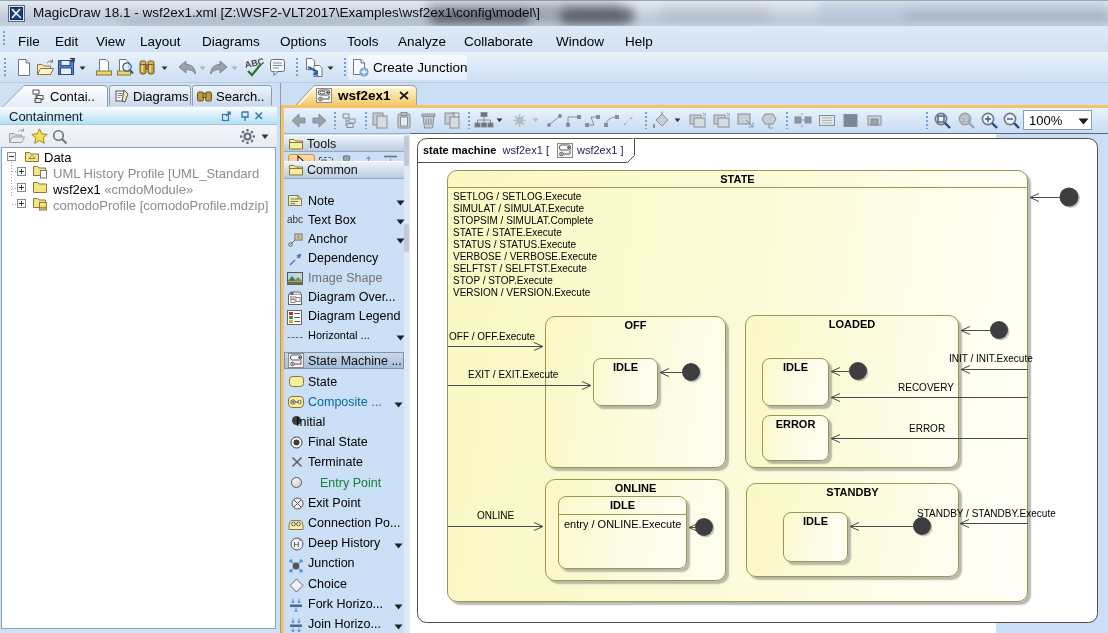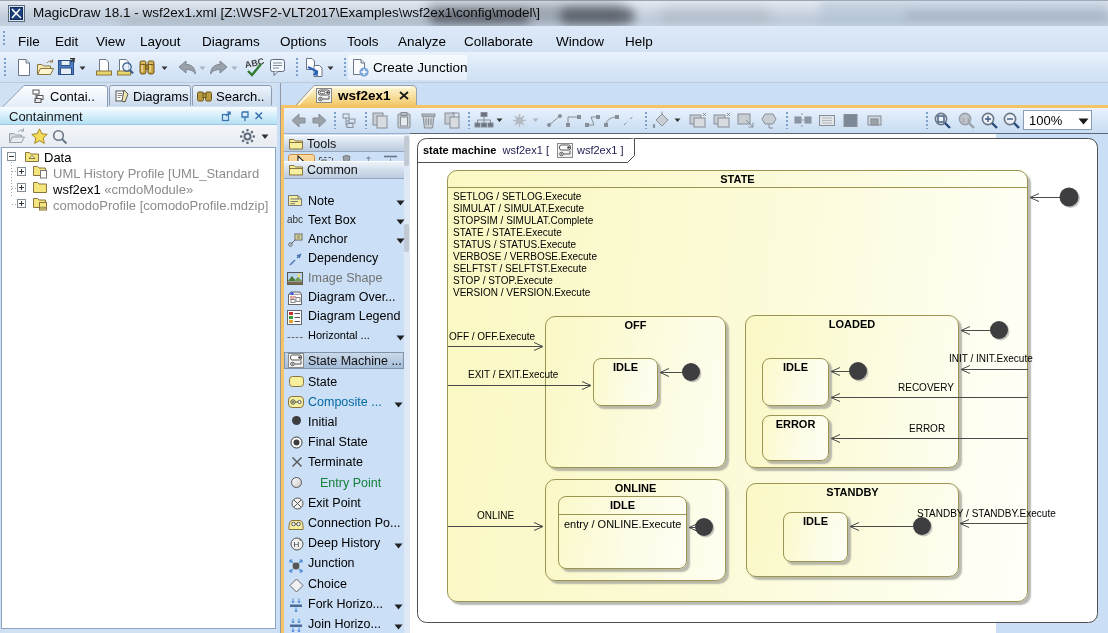--- a/index.html
+++ b/index.html
@@ -536,21 +536,21 @@
     <circle cx="5" cy="6" r="2.2" fill="none" stroke="#555"></circle>
     <circle cx="5" cy="6" r="0.9" fill="#555"></circle>
     <circle cx="11.5" cy="6" r="1.6" fill="#fff" stroke="#555"></circle>
     <path d="M7.2,6 H9.9" stroke="#555"></path>
   </svg>
 <div class="a tx" style="left:308px;top:395px;font-size:12.5px;color:#0369a1">Composite ...</div>
 <svg class="a" style="left:394px;top:401.9px" width="9" height="6">
     <path d="M0.5,0.5 L8.5,0.5 L4.5,5.5" fill="#222"></path>
   </svg>
 <div class="a" style="left:292px;top:416px;width:9px;height:9px;border-radius:50%;background:#3d3d3f"></div>
-<div class="a tx" style="left:308px;top:415px;font-size:12.5px;color:#000">Initial</div>
+<div class="a tx" style="left:296px;top:415px;font-size:12.5px;color:#000">Initial</div>
 <svg class="a" style="left:290px;top:436px" width="13" height="13" viewBox="0 0 13 13">
     <circle cx="6.5" cy="6.5" r="5.5" fill="#fff" stroke="#333"></circle>
     <circle cx="6.5" cy="6.5" r="3" fill="#3d3d3f"></circle>
   </svg>
 <div class="a tx" style="left:308px;top:435px;font-size:12.5px;color:#000">Final State</div>
 <svg class="a" style="left:291px;top:456px" width="12" height="12">
     <path d="M1.5,1.5 L10.5,10.5 M10.5,1.5 L1.5,10.5" stroke="#555" stroke-width="1.4"></path>
   </svg>
 <div class="a tx" style="left:308px;top:455px;font-size:12.5px;color:#000">Terminate</div>
 <div class="a" style="left:291px;top:477px;width:11px;height:11px;border-radius:50%;background:linear-gradient(135deg,#fff,#c8c8c8);border:1px solid #555"></div>

